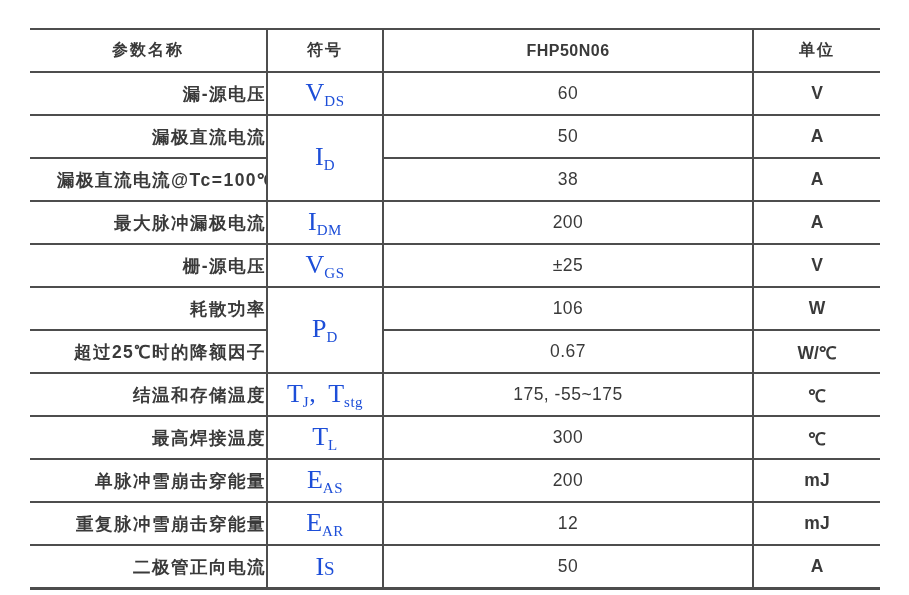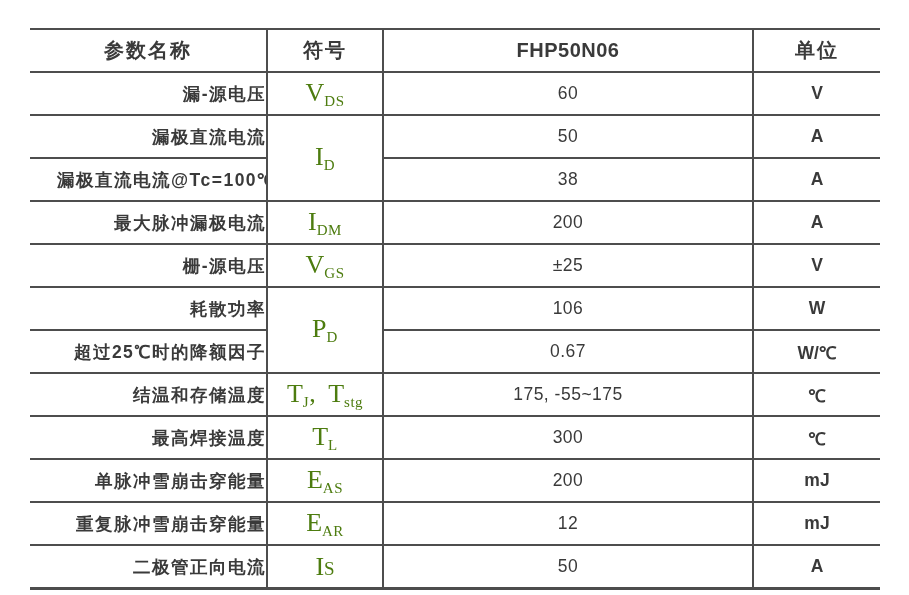--- a/index.html
+++ b/index.html
@@ -37,21 +37,21 @@
     padding: 0;
     height: 41px;
     vertical-align: middle;
     overflow: hidden;
     white-space: nowrap;
   }
   
   .vr { border-right: 2px solid #4d4d4d; }
 
   .spec th {
-    font-size: 20px;
+    font-size: 16px;
     font-weight: bold;
     text-align: center;
     letter-spacing: 2px;
     color: #3a3a3a;
   }
   th.h-part { letter-spacing: 0.5px; }
 
   td.param {
     text-align: right;
     padding-left: 27px;
@@ -68,21 +68,21 @@
   td.unit {
     text-align: center;
     font-size: 17.5px;
     font-weight: bold;
   }
   td.symbol {
     text-align: center;
     font-family: "Liberation Serif", serif;
     font-weight: normal;
     font-size: 26px;
-    color: #4d7c0f;
+    color: #1d4ed8;
     letter-spacing: 0;
   }
   td.symbol .seg { display: inline; }
   td.symbol .sub {
     font-size: 15px;
     vertical-align: -5px;
     letter-spacing: 0.5px;
   }
   td.symbol .smallcap {
     font-size: 19px;

